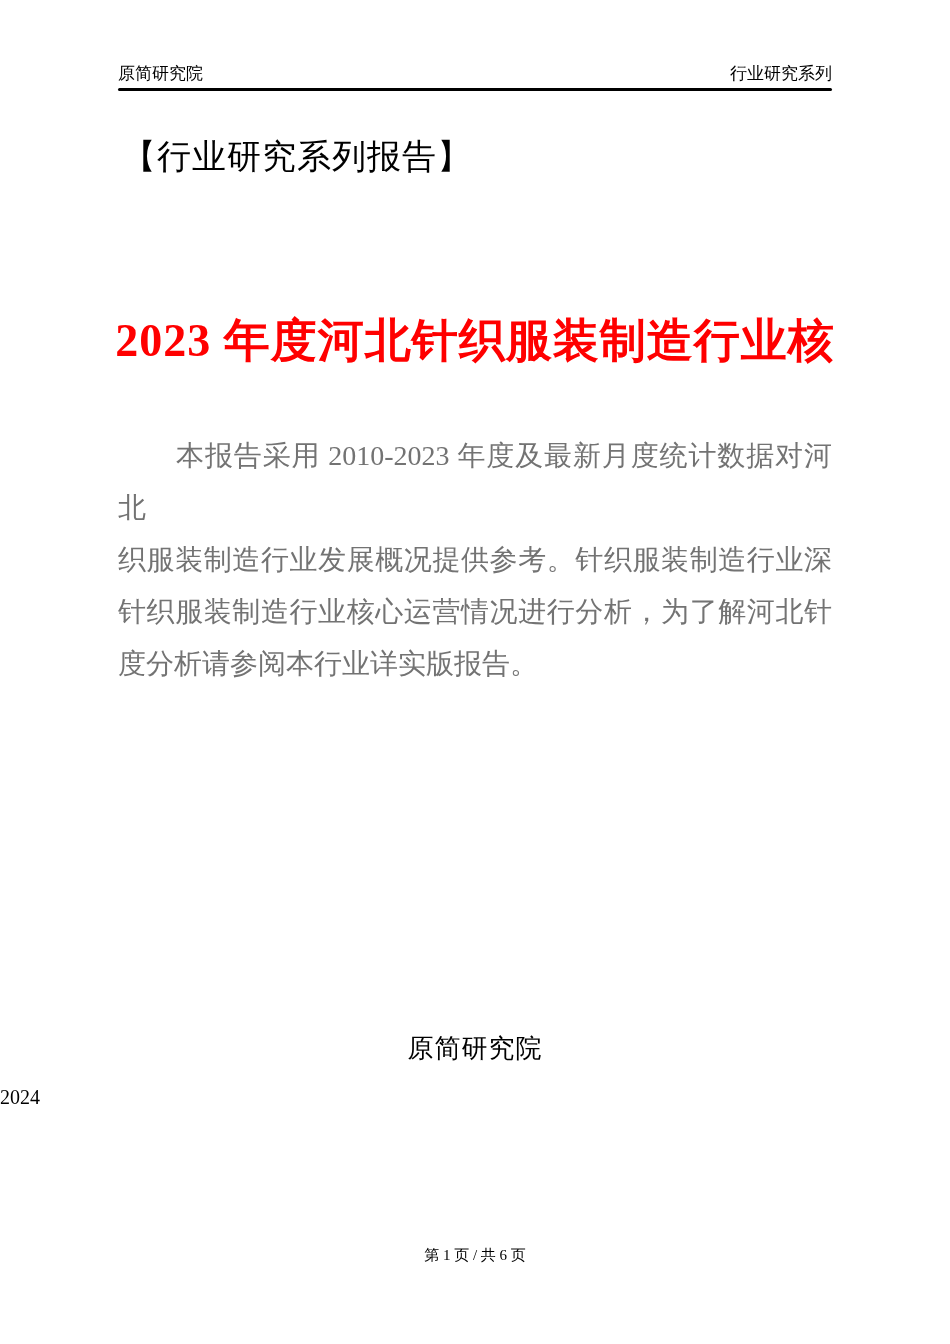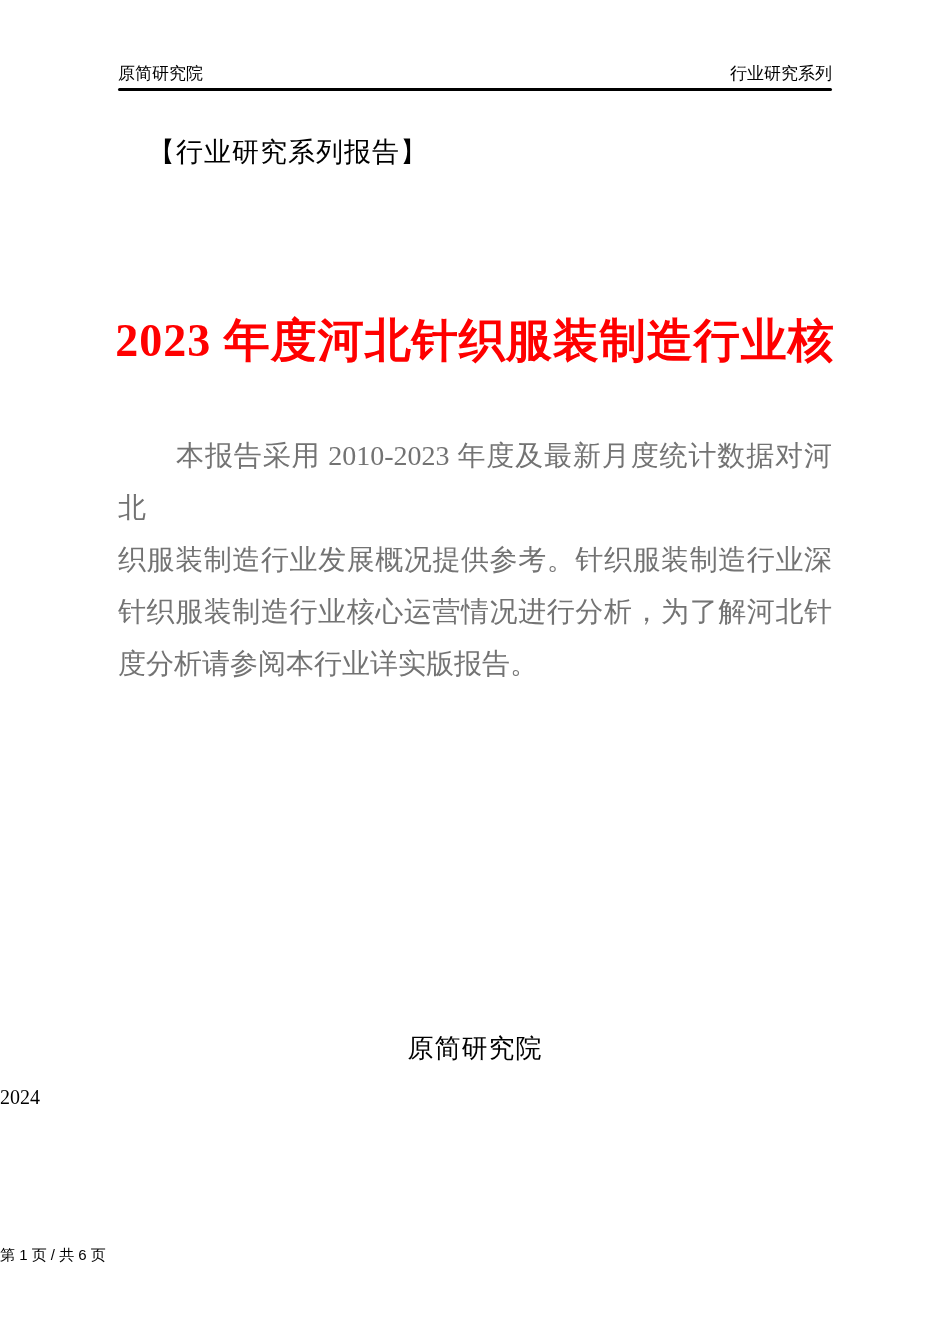--- a/index.html
+++ b/index.html
@@ -34,23 +34,23 @@
     left: 118px;
     right: 118px;
     top: 88px;
     height: 3px;
     background: #000000;
   }
 
   
   .series-label {
     position: absolute;
-    left: 148px;
+    left: 122px;
     top: 134px;
-    font-size: 27px;
+    font-size: 34px;
     letter-spacing: 1px;
     color: #000000;
     white-space: nowrap;
   }
 
   
   .report-title {
     position: absolute;
     left: 60px;
     right: 60px;
@@ -91,22 +91,22 @@
     top: 1086px;
     text-align: left;
     font-size: 20px;
   }
 
   
   .footer {
     position: absolute;
     left: 0; right: 0;
     top: 1246px;
-    text-align: left;
-    font-family: Liberation Sans, sans-serif;
+    text-align: center;
+    font-family: Liberation Serif, serif;
     font-size: 15px;
     color: #000000;
   }
 </style>
 </head>
 <body>
 
 <div class="page">
 
   <div class="header">

